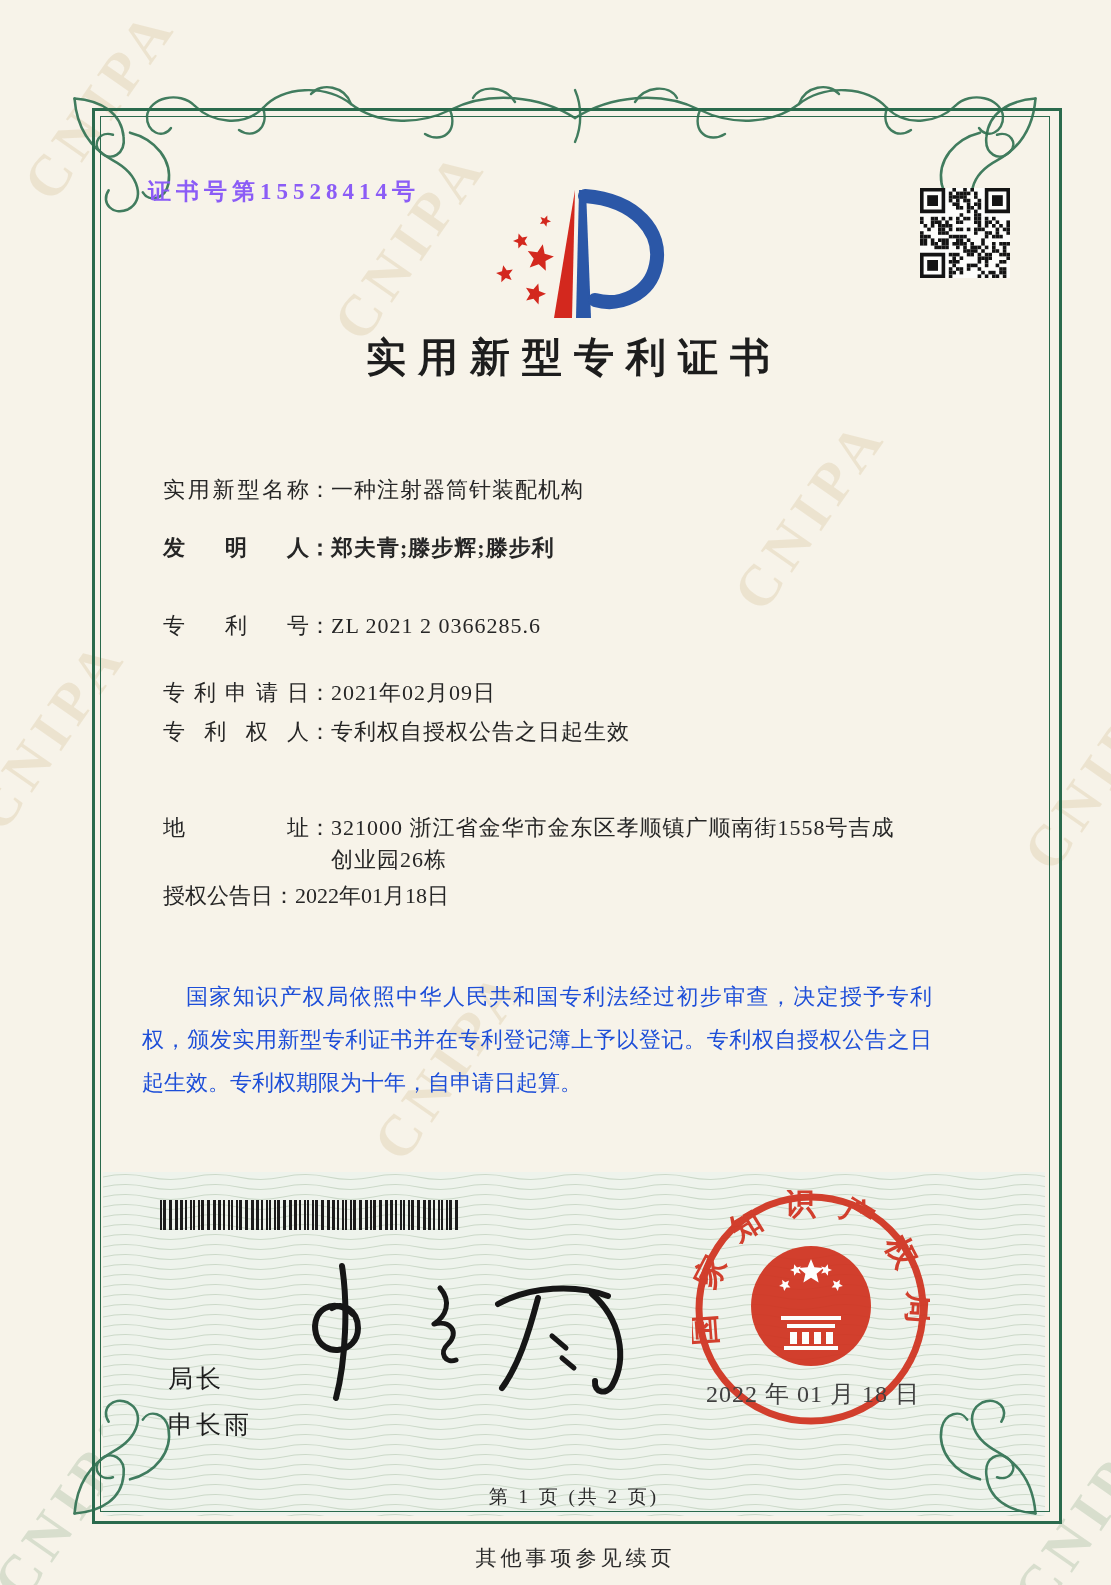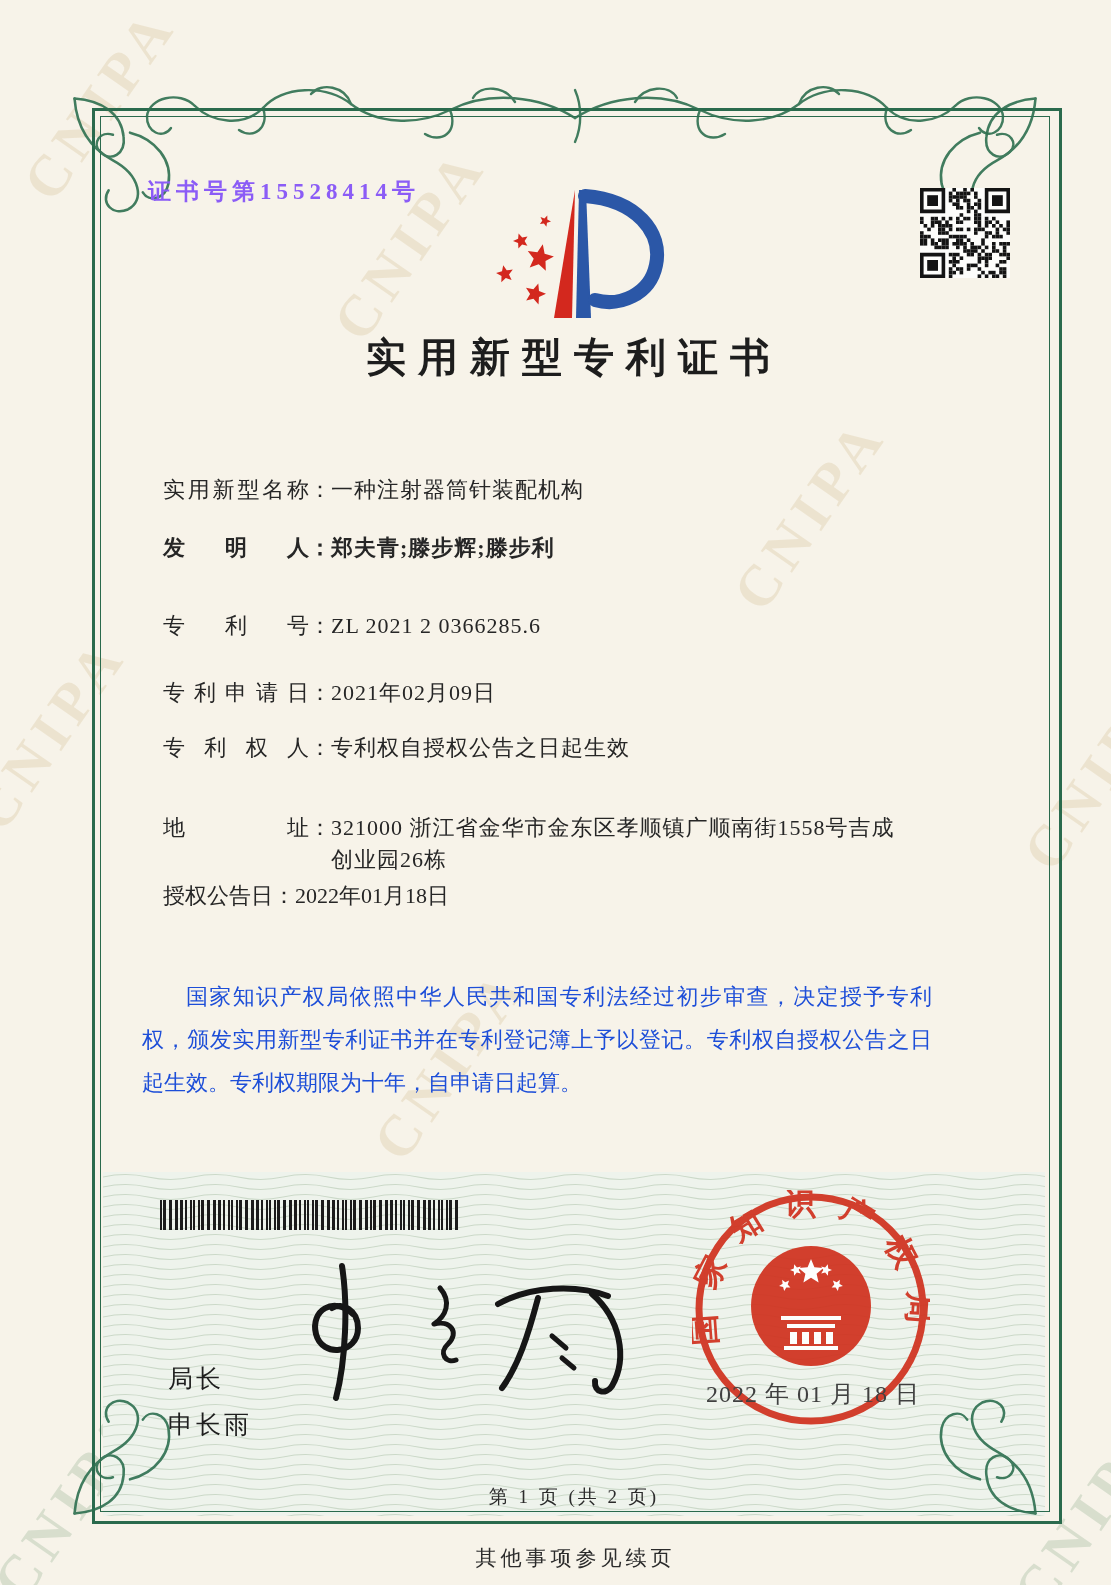--- a/index.html
+++ b/index.html
@@ -418,21 +418,21 @@
   <div class="field-row" style="top:610px;">
     <span class="field-label">专利号</span>
       <span class="field-colon">：</span>
     <span class="field-value">ZL 2021 2 0366285.6</span>
   </div>
   <div class="field-row" style="top:677px;">
     <span class="field-label">专利申请日</span>
       <span class="field-colon">：</span>
     <span class="field-value">2021年02月09日</span>
   </div>
-  <div class="field-row" style="top:732px;">
+  <div class="field-row" style="top:716px;">
     <span class="field-label">专利权人</span>
       <span class="field-colon">：</span>
     <span class="field-value">专利权自授权公告之日起生效</span>
   </div>
   <div class="field-row" style="top:812px;width:742px;">
     <span class="field-label">地址</span>
       <span class="field-colon">：</span>
     <span class="field-value">321000 浙江省金华市金东区孝顺镇广顺南街1558号吉成创业园26栋</span>
   </div>
 

